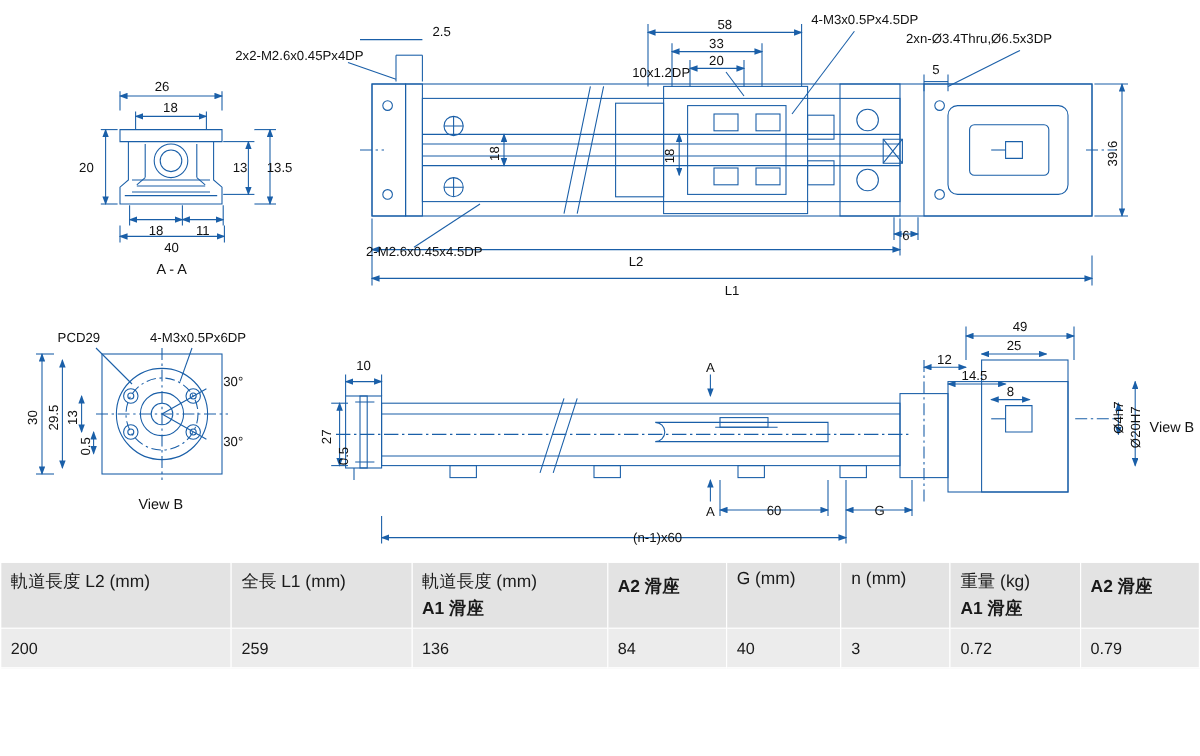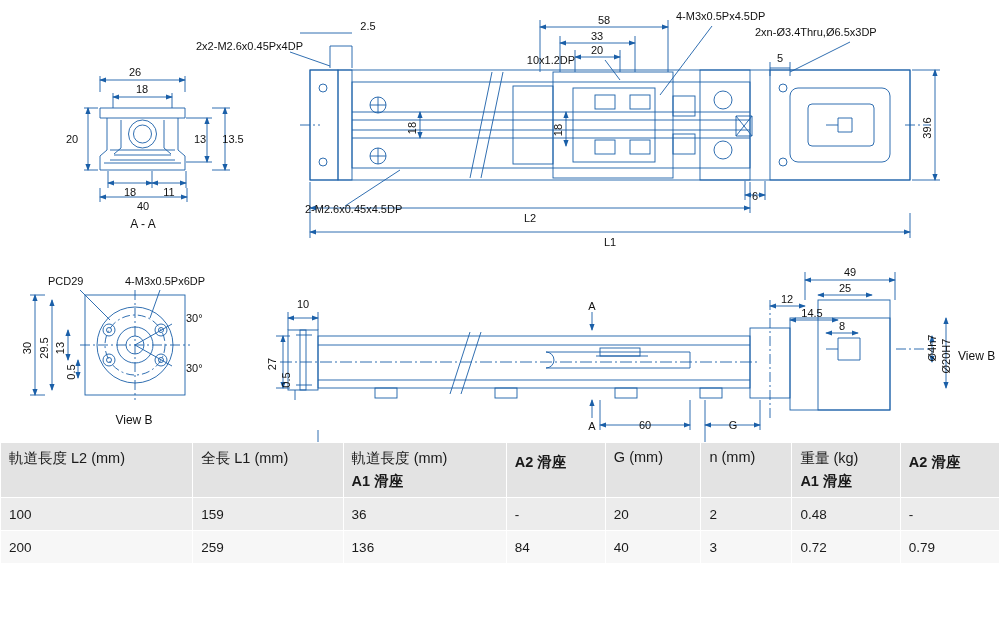--- a/index.html
+++ b/index.html
@@ -9,21 +9,21 @@
     font-family:"Liberation Sans", sans-serif;
     color:#111;
     position:relative;
     overflow:hidden;
   }
   .drawing{
     position:absolute;left:0;top:0;width:1000px;height:470px;
   }
   .drawing svg{display:block;}
   .tbl{
-    position:absolute;left:0;top:442px;width:898px;
+    position:absolute;left:0;top:468px;width:898px;
   }
   table{
     border-collapse:collapse;
     width:1000px;
     font-size:13.5px;
   }
   th,td{
     border:1px solid #ffffff;
     padding:6px 8px;
     text-align:left;
@@ -386,30 +386,20 @@
             <span class="th-sub">A1 滑座</span>
           </th>
         <th>
             <span class="th-main"></span>
             <span class="th-sub">A2 滑座</span>
           </th>
       </tr>
     </thead>
     <tbody>
       <tr>
-        <td>100</td>
-        <td>159</td>
-        <td>36</td>
-        <td>-</td>
-        <td>20</td>
-        <td>2</td>
-        <td>0.48</td>
-        <td>-</td>
-      </tr>
-      <tr>
         <td>200</td>
         <td>259</td>
         <td>136</td>
         <td>84</td>
         <td>40</td>
         <td>3</td>
         <td>0.72</td>
         <td>0.79</td>
       </tr>
     </tbody>

